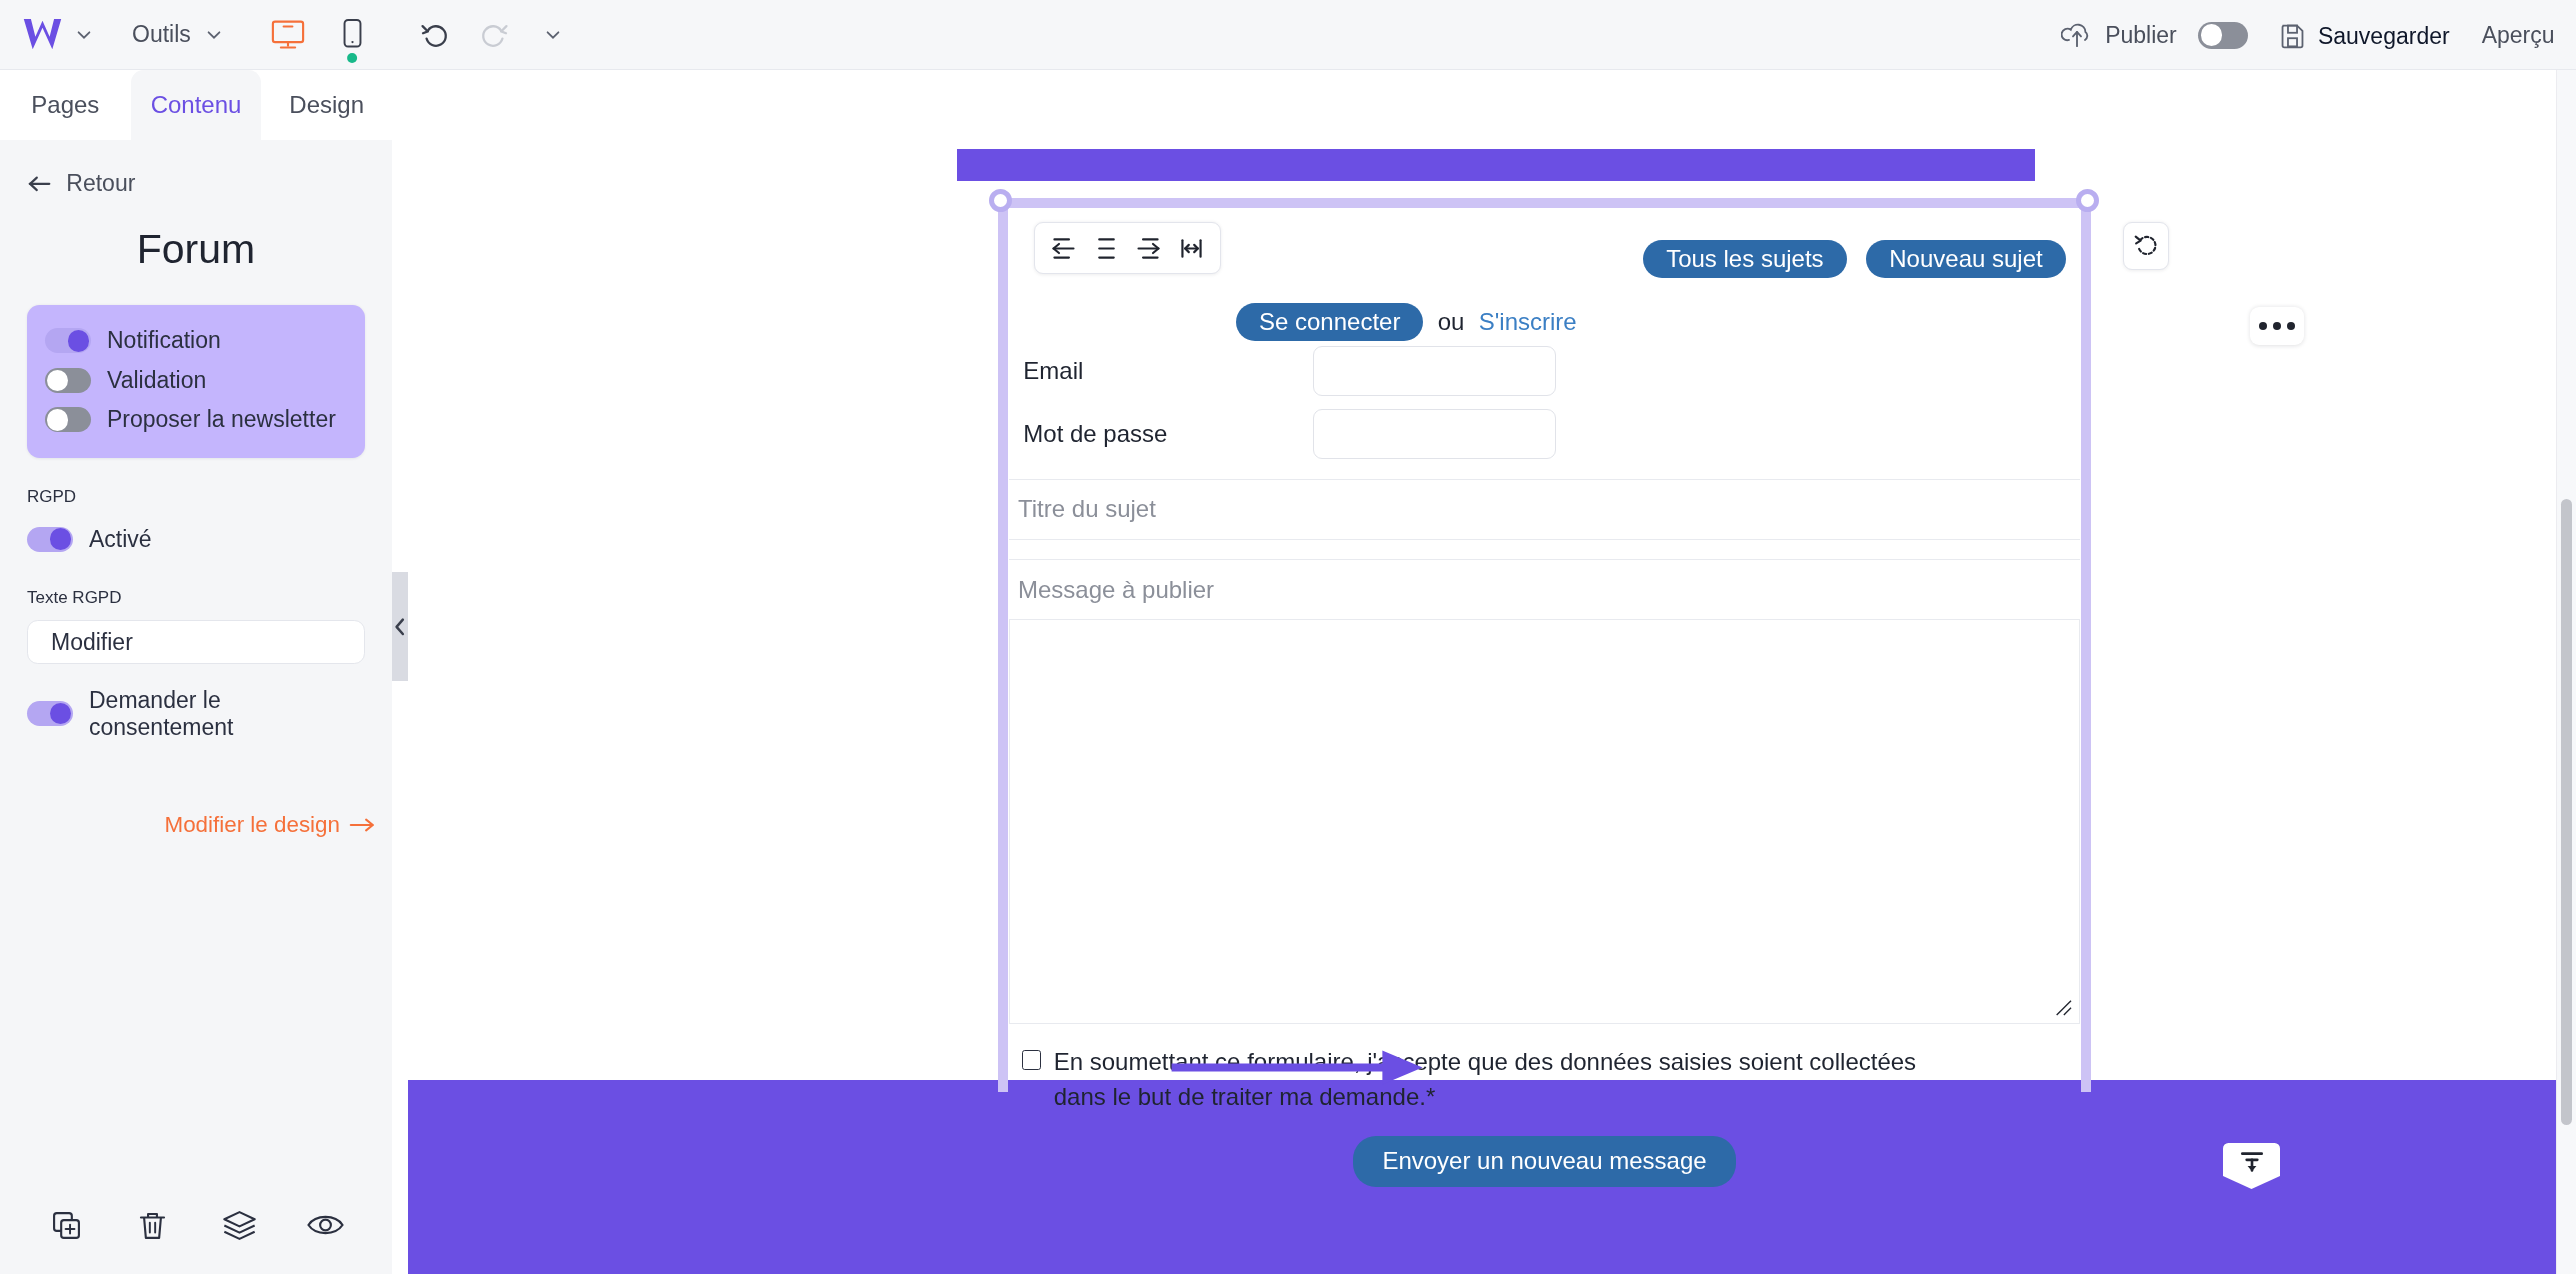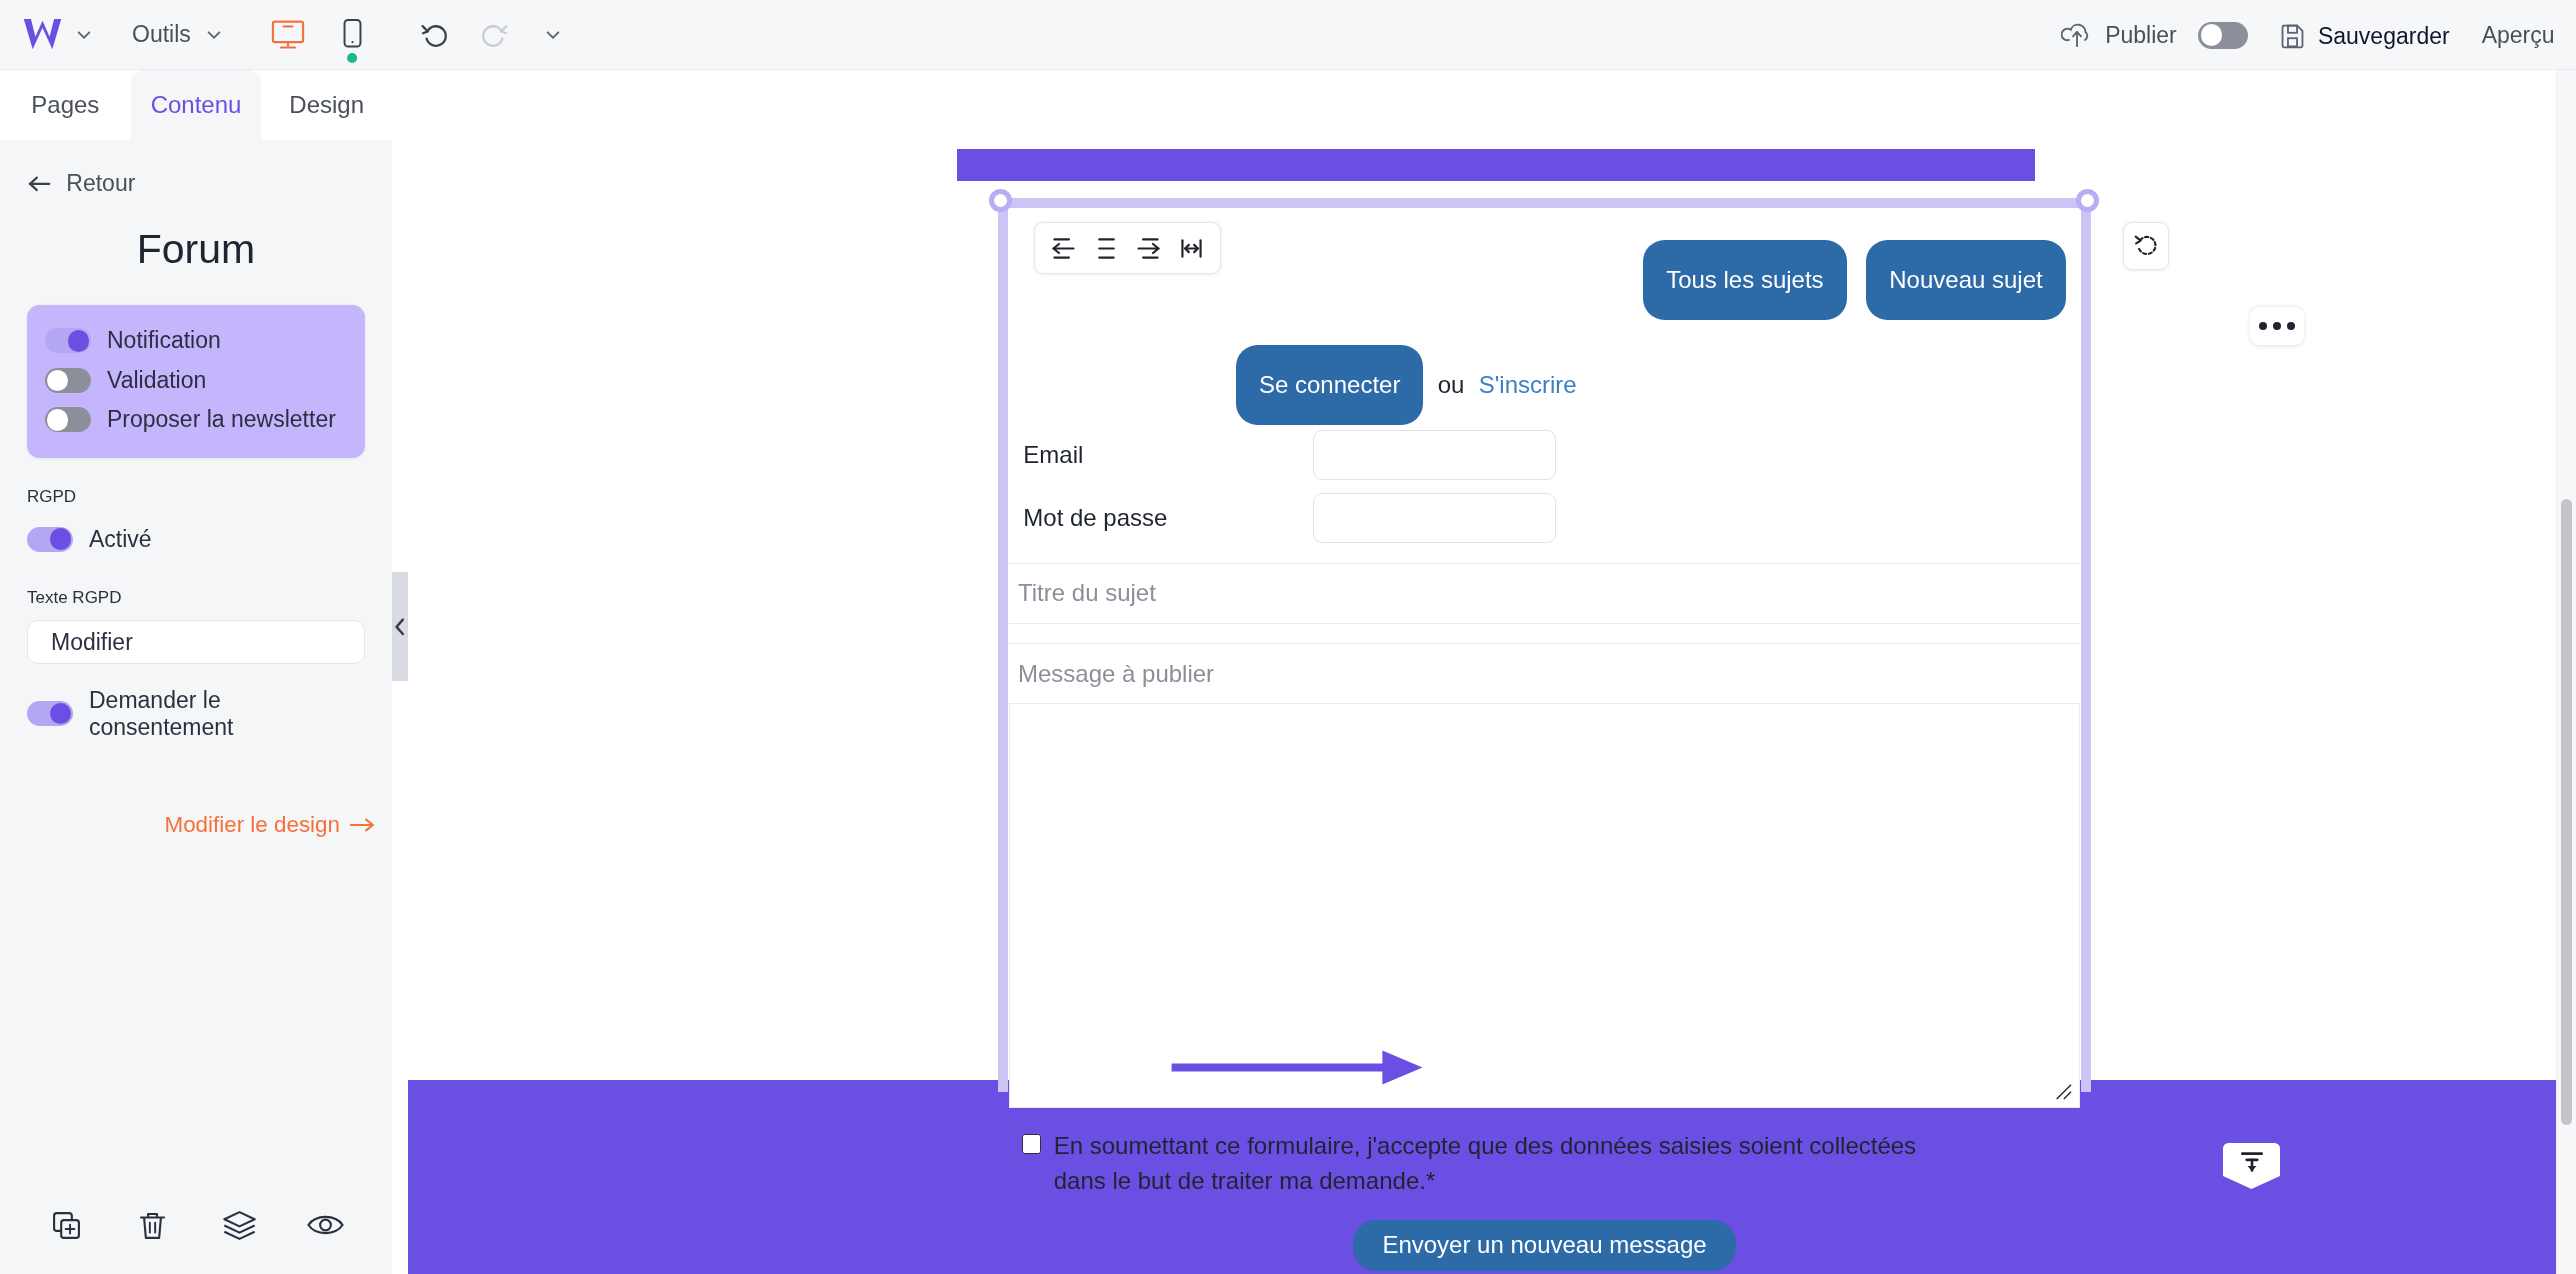--- a/index.html
+++ b/index.html
@@ -144,21 +144,21 @@
     background:#fff; border-radius: 9px; display:flex;align-items:center;justify-content:center;
     gap: 6.3px; cursor:pointer; z-index: 18; box-shadow: 0 0.9px 4.5px rgba(20,25,40,.13);
   }
   .dots-badge i { width: 8px; height: 8px; border-radius:50%; background:#20242e; display:block; }
 
   
   .form { position:absolute; left: 601px; top: 139px; width: 1071px; }
   .topbtns { display:flex; justify-content:flex-end; gap: 19.7px; padding: 31px 14.3px 0 0; }
   .bbtn {
     background:#2d6aa8; color:#fff; font-size: 24px; border:none; border-radius: 21.5px;
-    padding: 26px 23px; cursor:pointer; white-space:nowrap;
+    padding: 5px 23px; cursor:pointer; white-space:nowrap;
   }
   .loginrow { display:flex; align-items:center; gap: 14.3px; padding: 25px 0 0 227px; }
   .loginrow .ou { font-size: 24px; color:#1f2430; }
   .loginrow .inscrire { font-size: 24px; color:#3b7fc4; cursor:pointer; }
 
   .frow { display:flex; align-items:center; padding: 5.4px 0 0 0; }
   .flabel { width: 304px; padding-left: 14.3px; font-size: 24px; color:#1f2430; }
   .finput {
     width: 243px; height: 50px; border:0.9px solid #e1e3e9; border-radius: 9px; background:#fff;
   }

